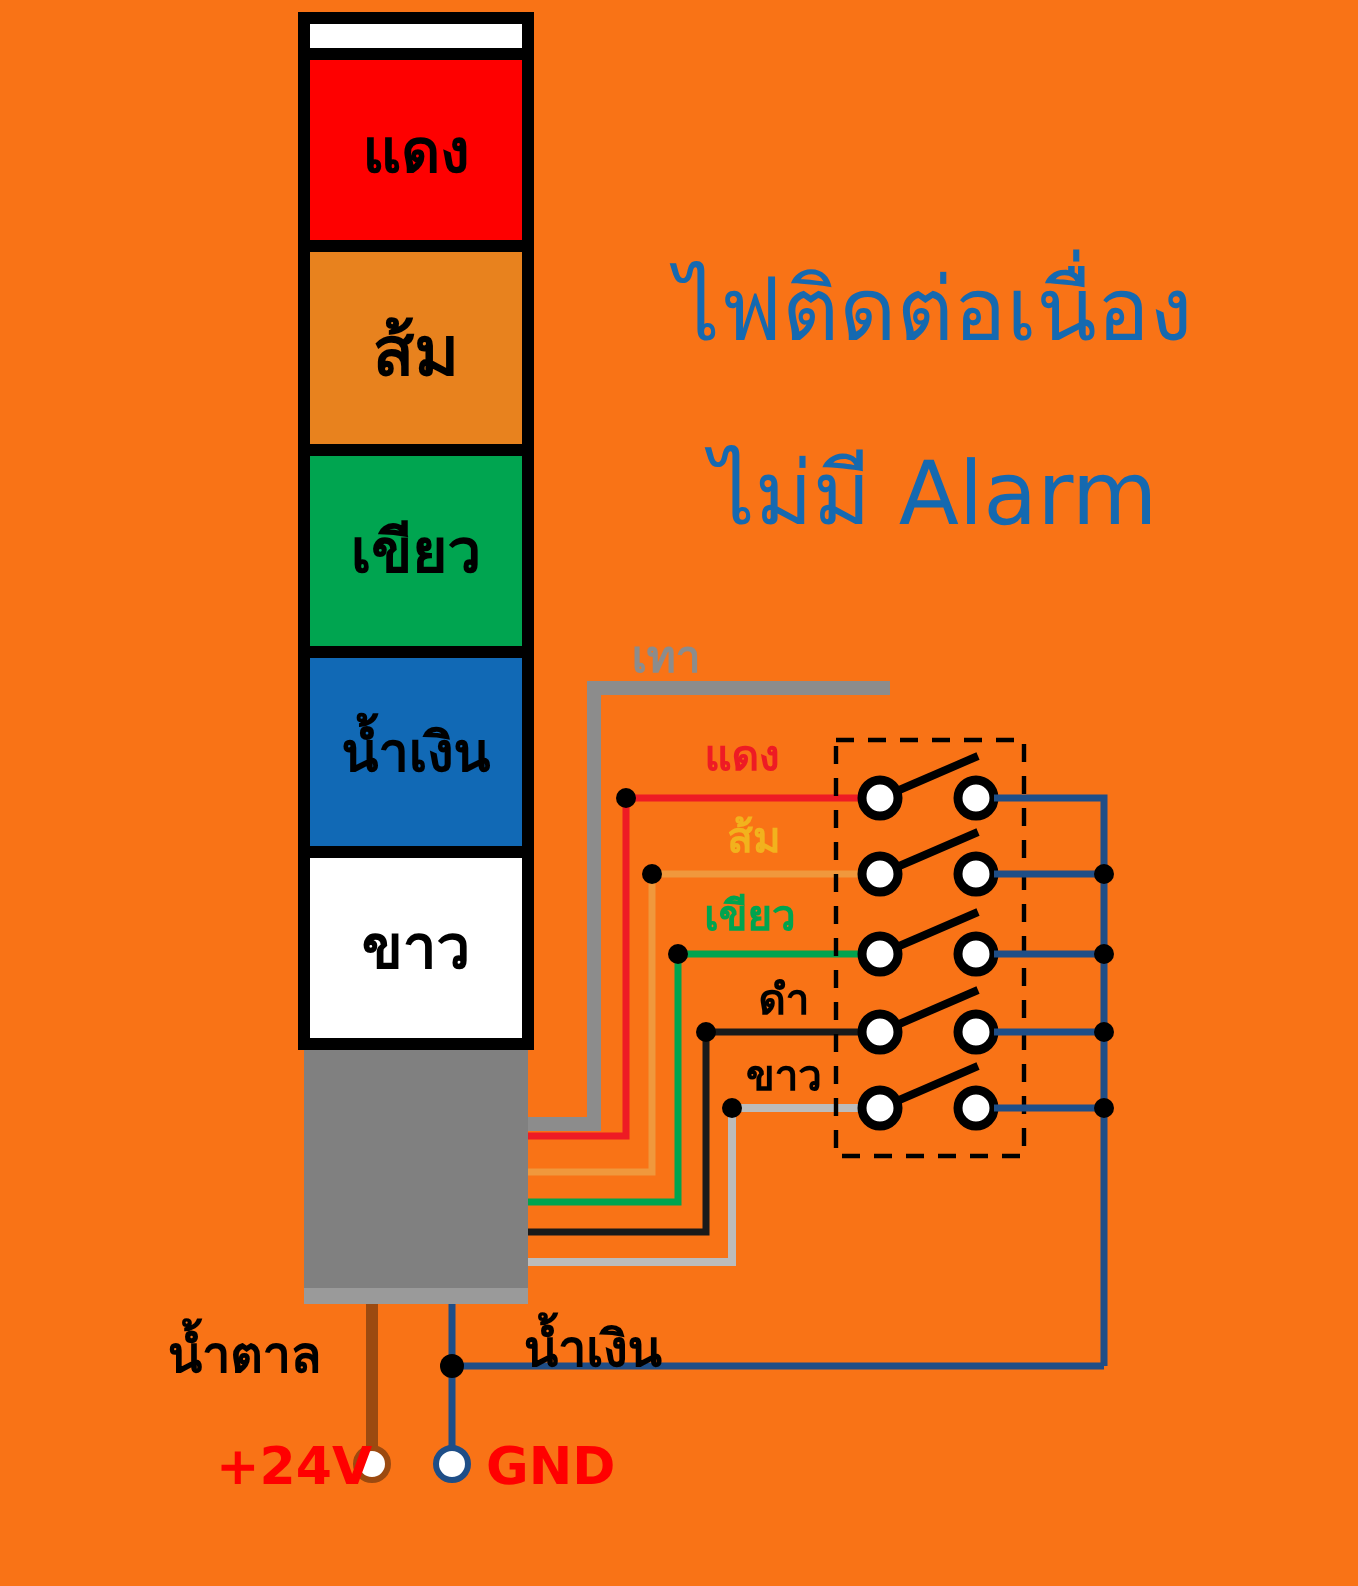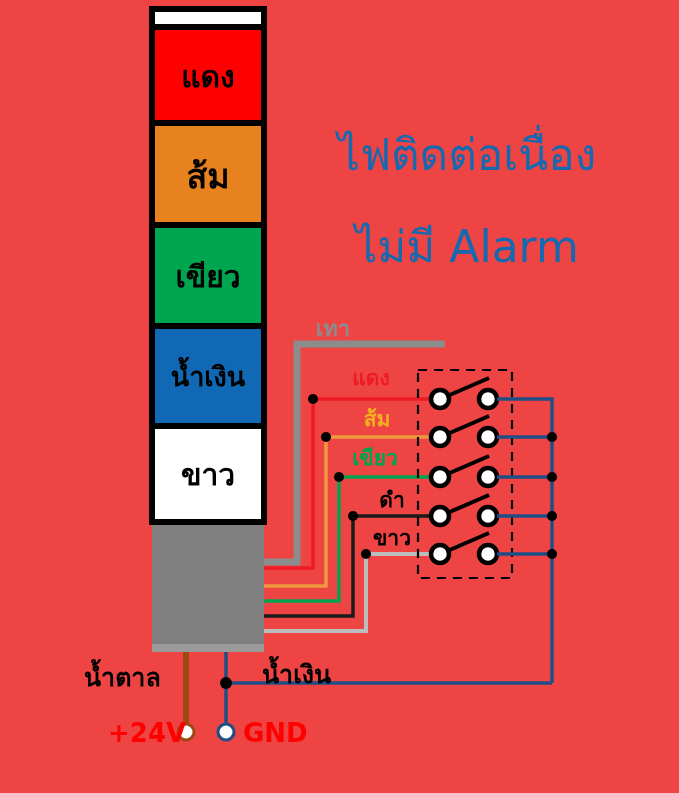--- a/index.html
+++ b/index.html
@@ -1,18 +1,18 @@
 <!DOCTYPE html>
 <html><head>
 <meta charset="utf-8">
 <style>
   html,body{margin:0;padding:0;background:#ffffff;}
   body{width:679px;height:793px;overflow:hidden;
        font-family:"DejaVu Sans","Liberation Sans",sans-serif;}
-  #stage{position:relative;width:679px;height:793px;background:#ef4444;}
+  #stage{position:relative;width:679px;height:793px;background:#f97316;}
   svg#diagram{position:absolute;left:0;top:0;width:679px;height:793px;}
 
   
   .tower-label{
     font-family:"DejaVu Sans","Liberation Sans",sans-serif;
     font-weight:700;
     text-anchor:middle;
     dominant-baseline:middle;
   }
   .title-line{

